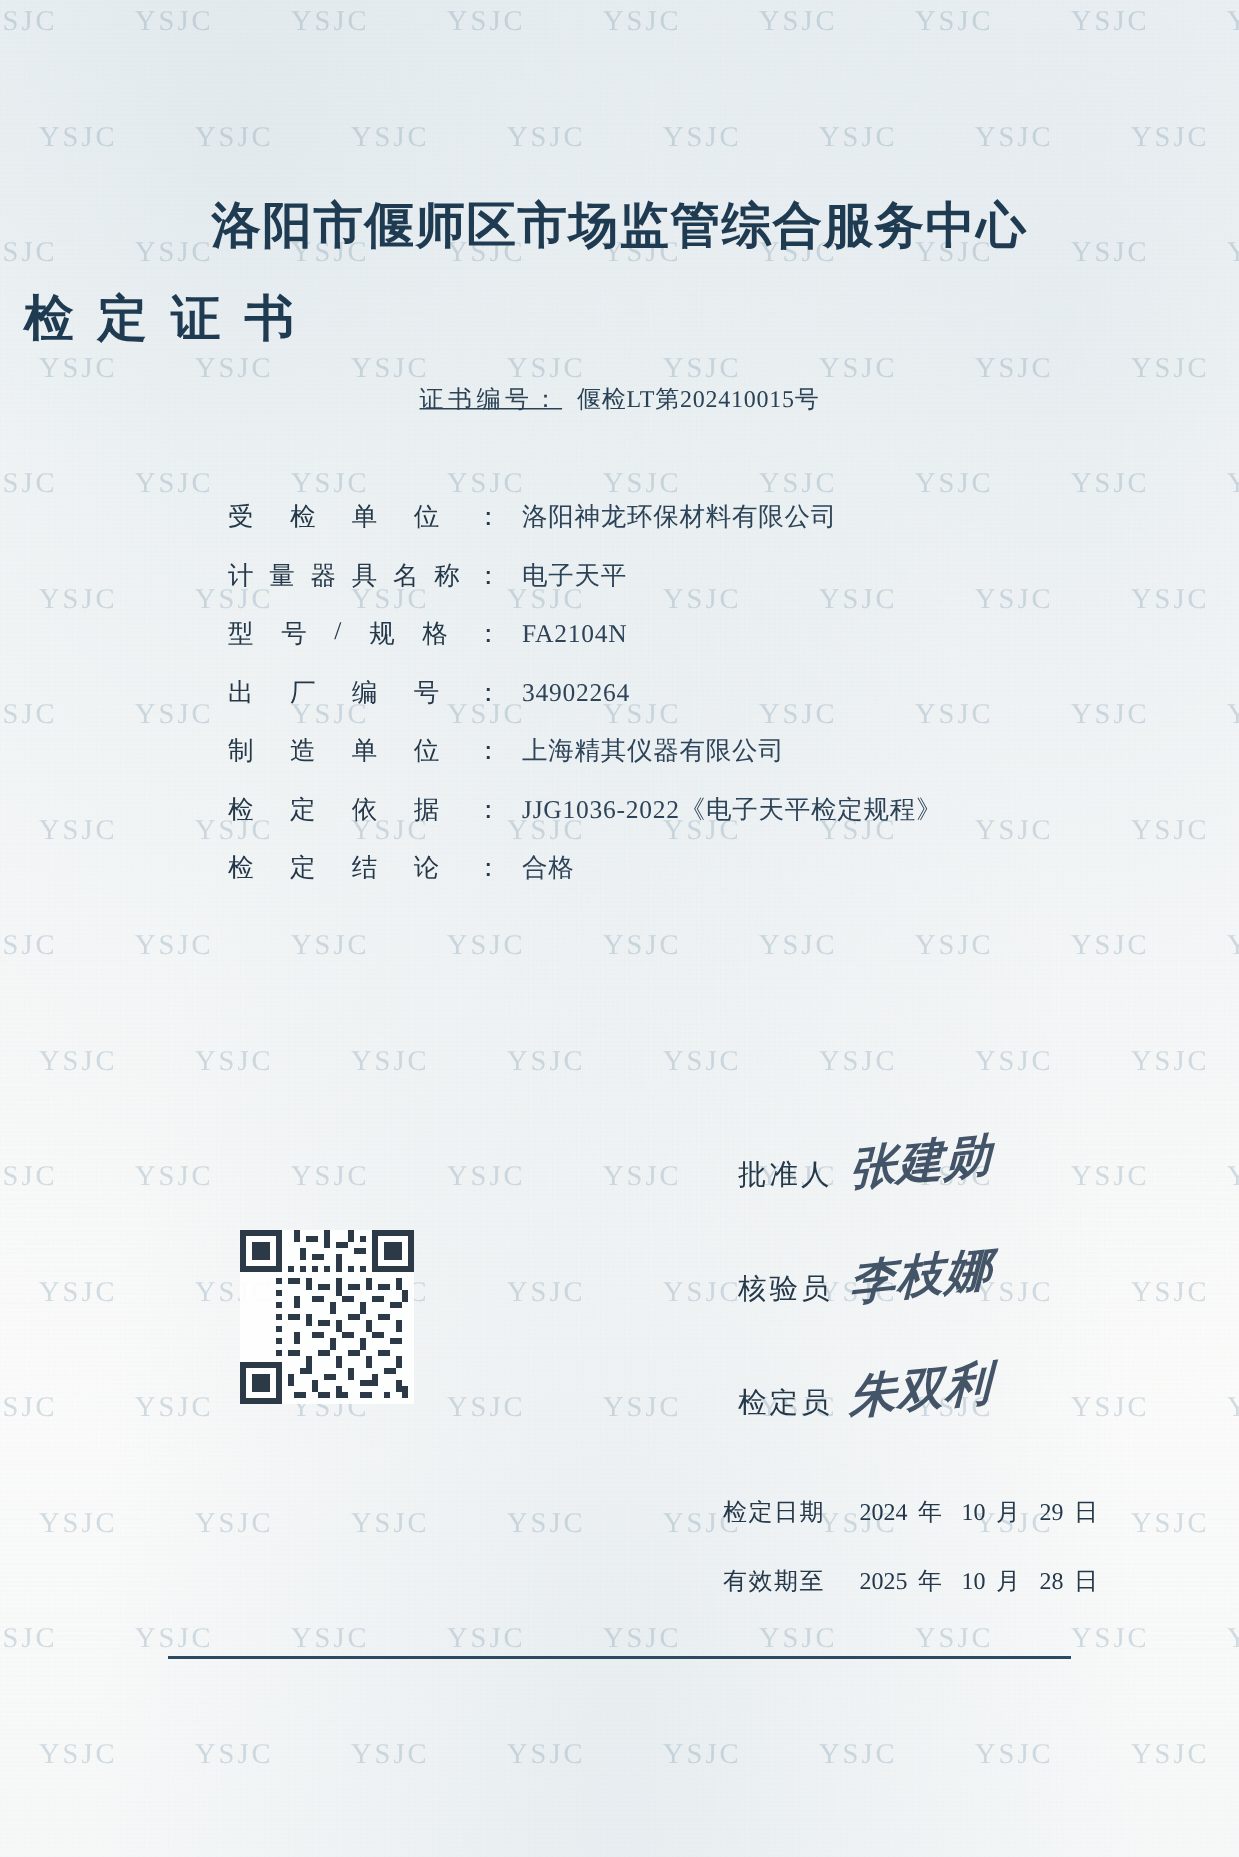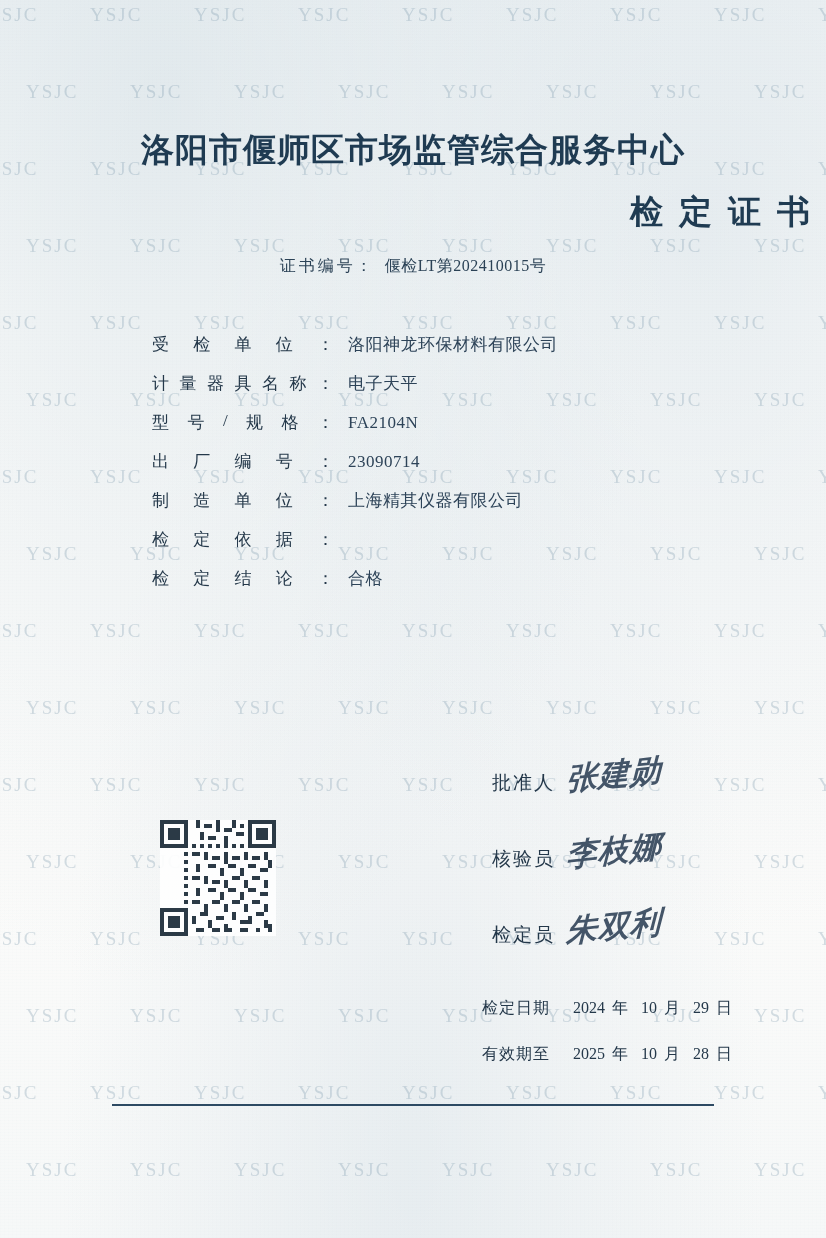--- a/index.html
+++ b/index.html
@@ -73,40 +73,41 @@
     font-size: 33px;
     letter-spacing: 1px;
     color: #1f3b52;
   }
 
   .doc-title {
     position: absolute;
     top: 190px;
     left: 0;
     right: 0;
-    text-align: right;
+    text-align: left;
     font-family: "DejaVu Sans", "Liberation Sans", sans-serif;
     font-weight: bold;
     font-size: 33px;
     letter-spacing: 16px;
     text-indent: 16px;
     color: #1f3b52;
   }
 
   .cert-no-row {
     position: absolute;
     top: 256px;
     left: 0;
     right: 0;
     text-align: center;
     font-size: 16px;
     color: #2b4256;
   }
   .cert-no-label {
     letter-spacing: 3px;
+    text-decoration: underline;
   }
   .cert-no-value {
     margin-left: 10px;
     letter-spacing: .5px;
     margin-top: 16px;
   }
 
   .fields {
     position: absolute;
     top: 333px;
@@ -426,40 +427,41 @@
           <div class="field-value">FA2104N</div>
         </div>
         <div class="field-row">
           <div class="field-label">
             <span>出</span>
             <span>厂</span>
             <span>编</span>
             <span>号</span>
             <span>：</span>
           </div>
-          <div class="field-value">23090714</div>
+          <div class="field-value">34902264</div>
         </div>
         <div class="field-row">
           <div class="field-label">
             <span>制</span>
             <span>造</span>
             <span>单</span>
             <span>位</span>
             <span>：</span>
           </div>
           <div class="field-value">上海精其仪器有限公司</div>
         </div>
         <div class="field-row">
           <div class="field-label">
             <span>检</span>
             <span>定</span>
             <span>依</span>
             <span>据</span>
             <span>：</span>
           </div>
+          <div class="field-value">JJG1036-2022《电子天平检定规程》</div>
         </div>
         <div class="field-row">
           <div class="field-label">
             <span>检</span>
             <span>定</span>
             <span>结</span>
             <span>论</span>
             <span>：</span>
           </div>
           <div class="field-value">合格</div>

